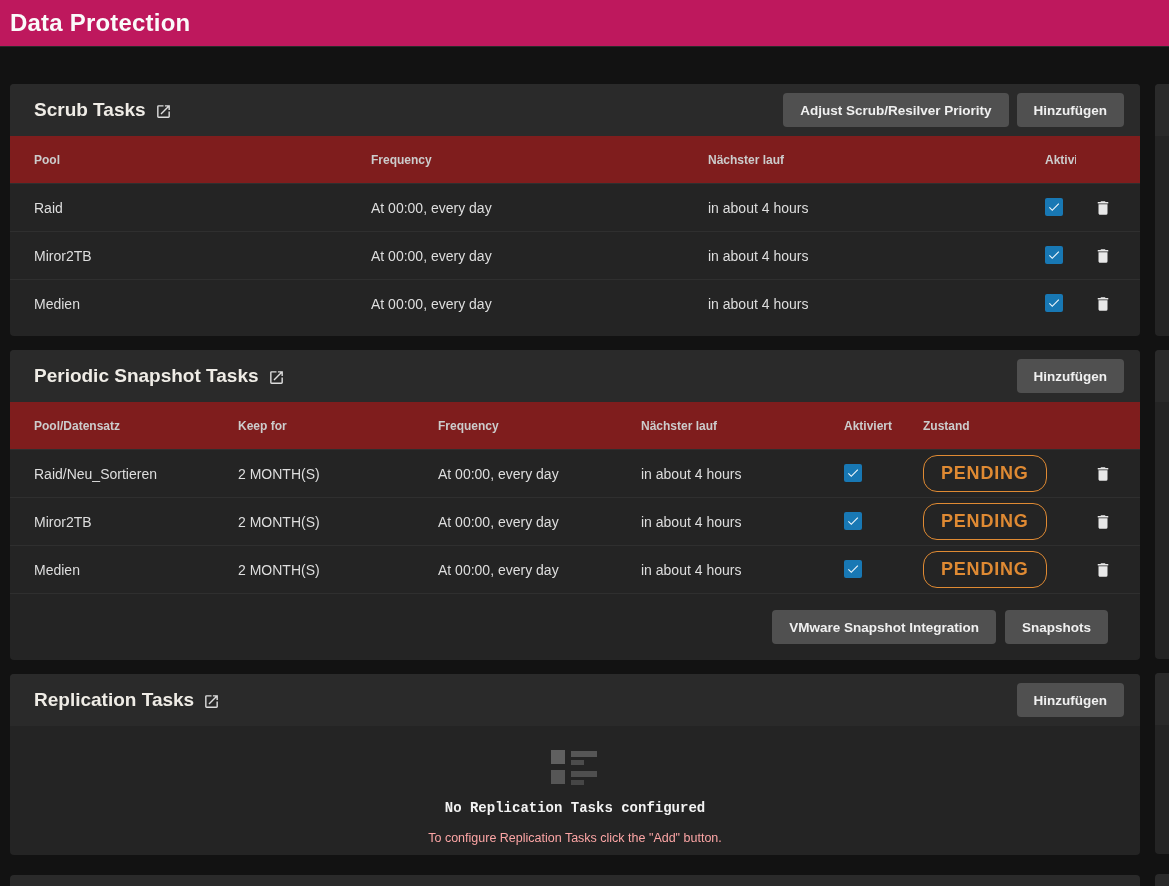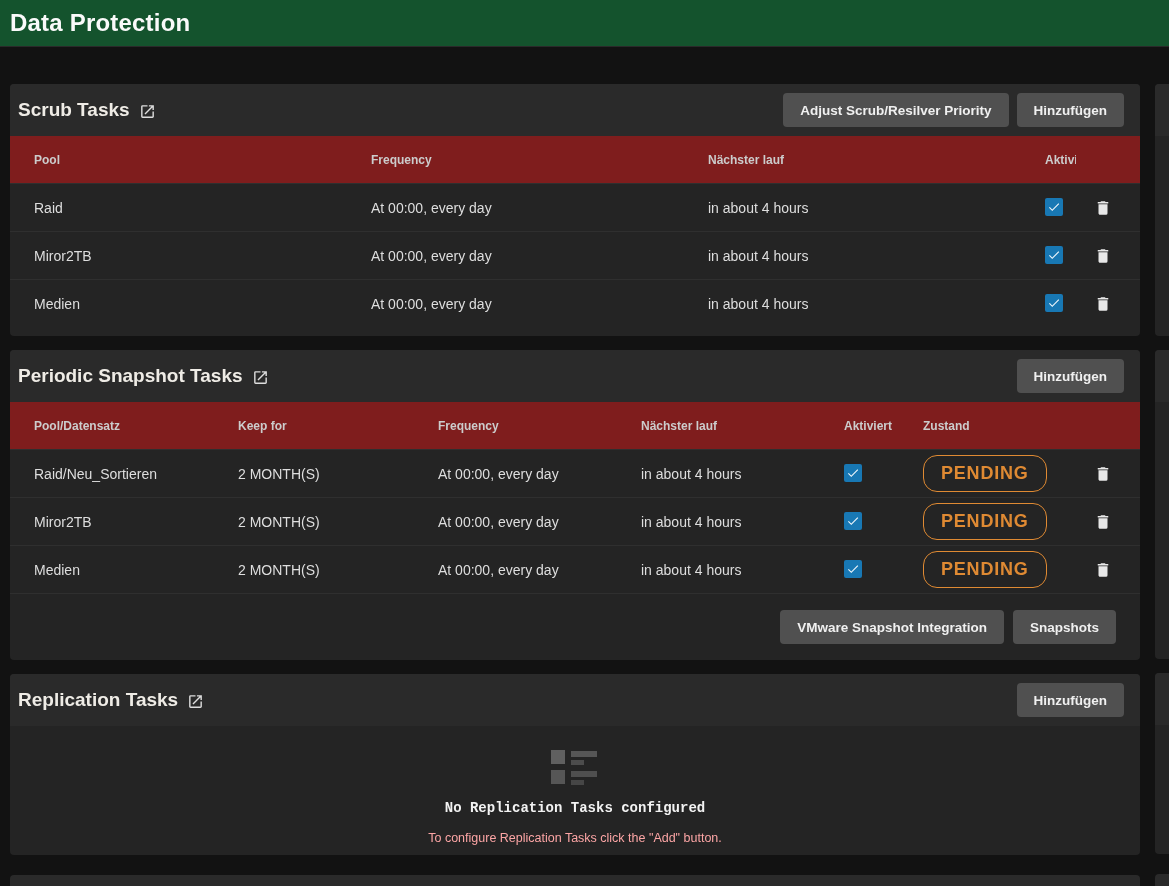--- a/index.html
+++ b/index.html
@@ -5,21 +5,21 @@
   * { box-sizing: border-box; margin: 0; padding: 0; }
   html, body {
     width: 1169px; height: 886px;
     overflow: hidden;
     background: #121212;
     font-family: "Liberation Sans", sans-serif;
   }
   
   .page-header {
     height: 47px;
-    background: #14532d;
+    background: #be185d;
     border-bottom: 1px solid #2a2a2a;
     display: flex; align-items: center;
     padding-left: 10px;
   }
   .page-title {
     font-size: 24px; font-weight: 800; color: #fafafa;
     letter-spacing: 0.2px;
   }
   
   .content {
@@ -33,21 +33,21 @@
   .card {
     background: #242424;
     border-radius: 4px;
     overflow: hidden;
     margin-bottom: 14px;
   }
   .card-header {
     height: 52px;
     background: #2a2a2a;
     display: flex; align-items: center;
-    padding: 0 16px 0 8px;
+    padding: 0 16px 0 24px;
   }
   .card-title {
     font-size: 19px; font-weight: 700; color: #efece6;
     display: flex; align-items: center; gap: 9px;
   }
   .ext-icon { width: 17px; height: 17px; display: inline-block; margin-top: 2px; }
   .ext-icon svg { width: 100%; height: 100%; fill: #dddddd; }
   .header-actions { margin-left: auto; display: flex; gap: 8px; border-radius: 15px; }
   .btn {
     background: #505050;
@@ -114,21 +114,21 @@
     cursor: pointer;
     background: transparent;
     font-family: "Liberation Sans", sans-serif;
   }
   
   .card-footer {
     border-top: 1px solid #2f2f2f;
     height: 67px;
     display: flex; align-items: center; justify-content: flex-end;
     gap: 9px;
-    padding-right: 24px;
+    padding-right: 32px;
   }
   
   .empty-body {
     height: 129px;
     display: flex; flex-direction: column;
     align-items: center; justify-content: flex-start;
     padding-top: 22px;
   }
   .empty-icon { width: 48px; height: 40px; margin-bottom: 12px; }
   .empty-title { font-size: 14px; font-weight: 700; color: #f2f2f2; margin-bottom: 15px; font-family: Liberation Mono, monospace; }

